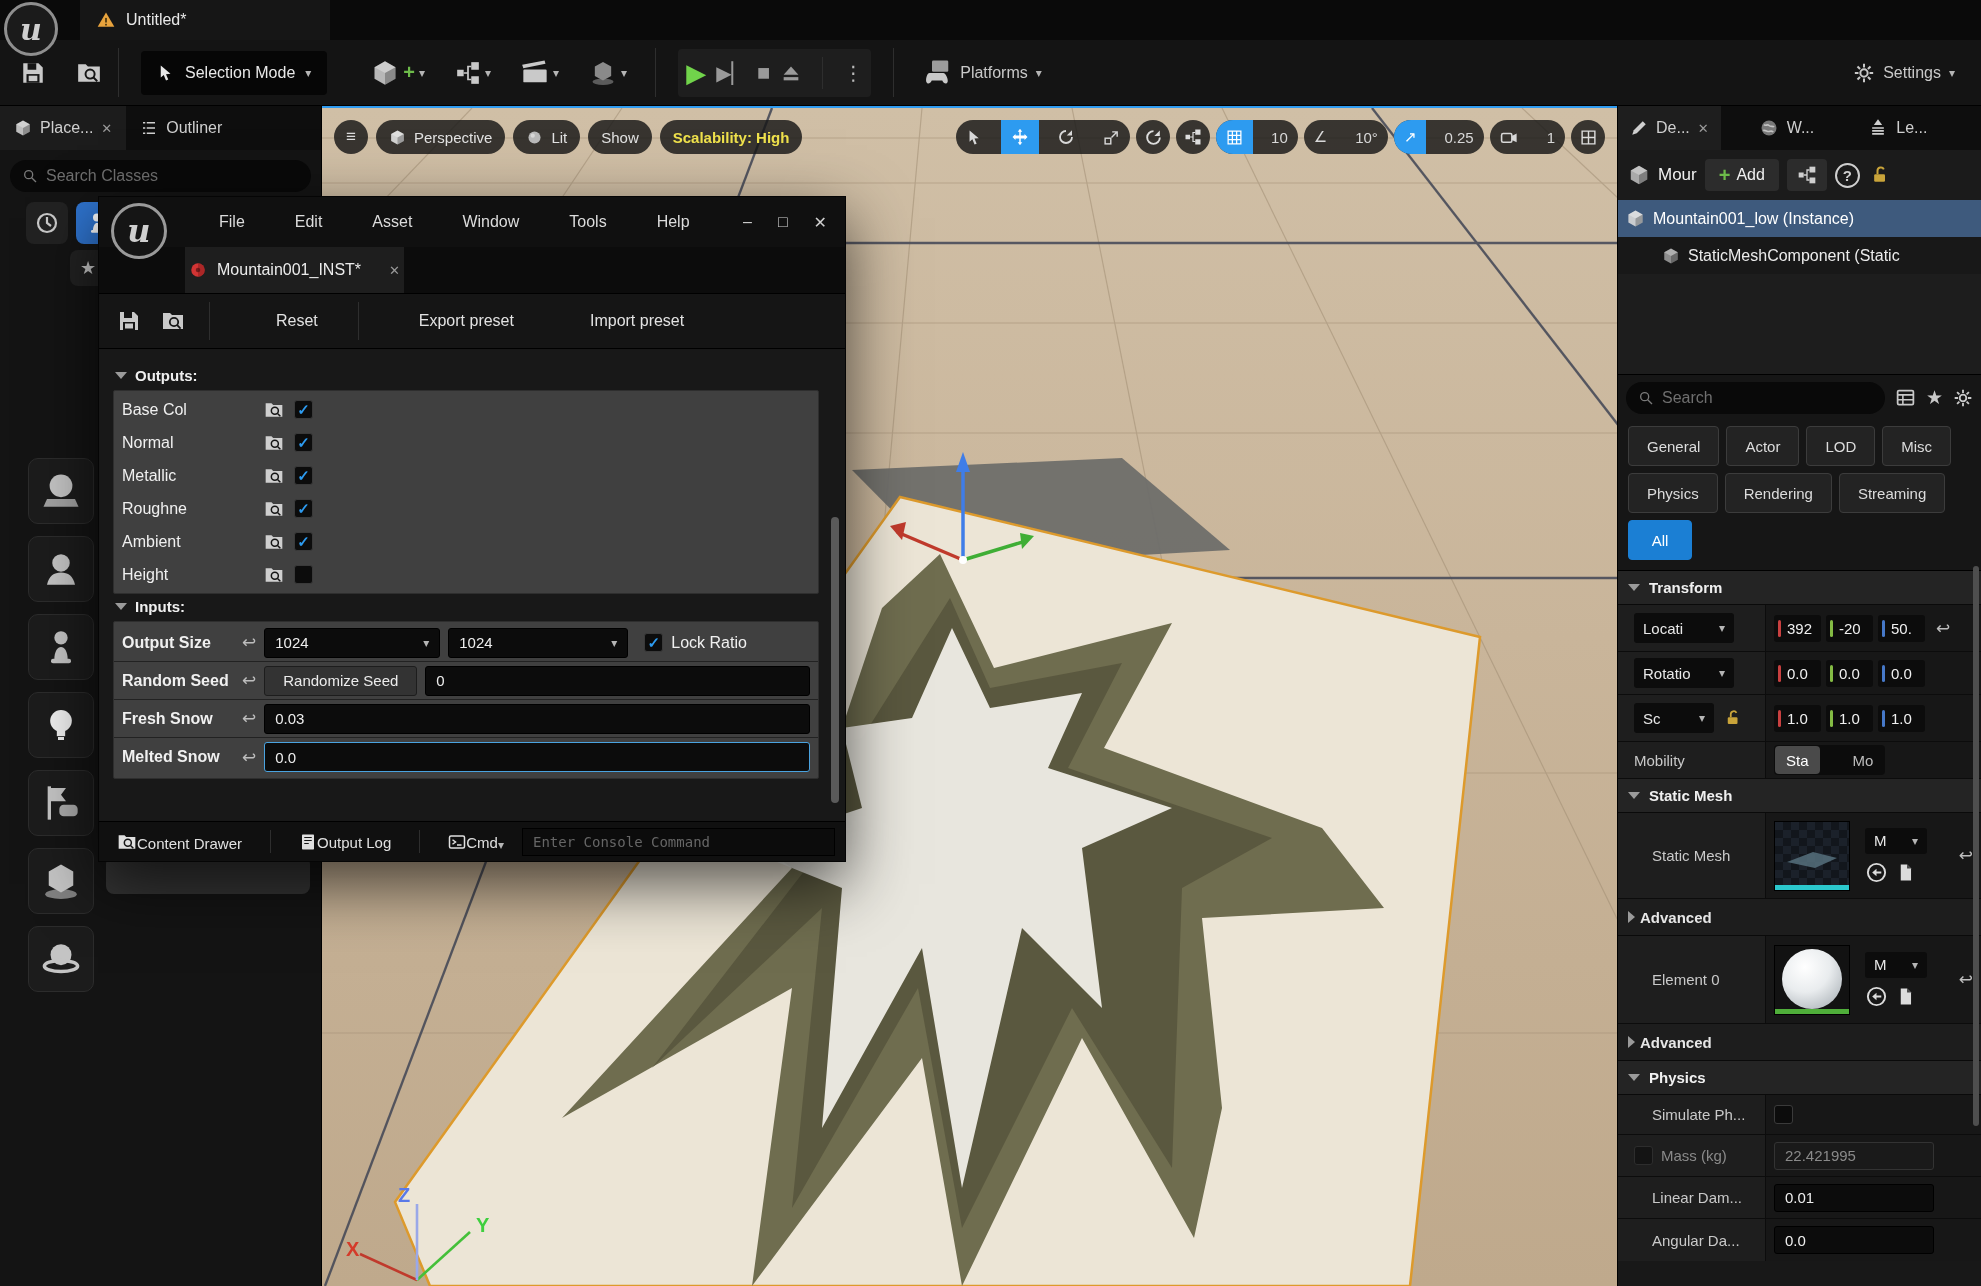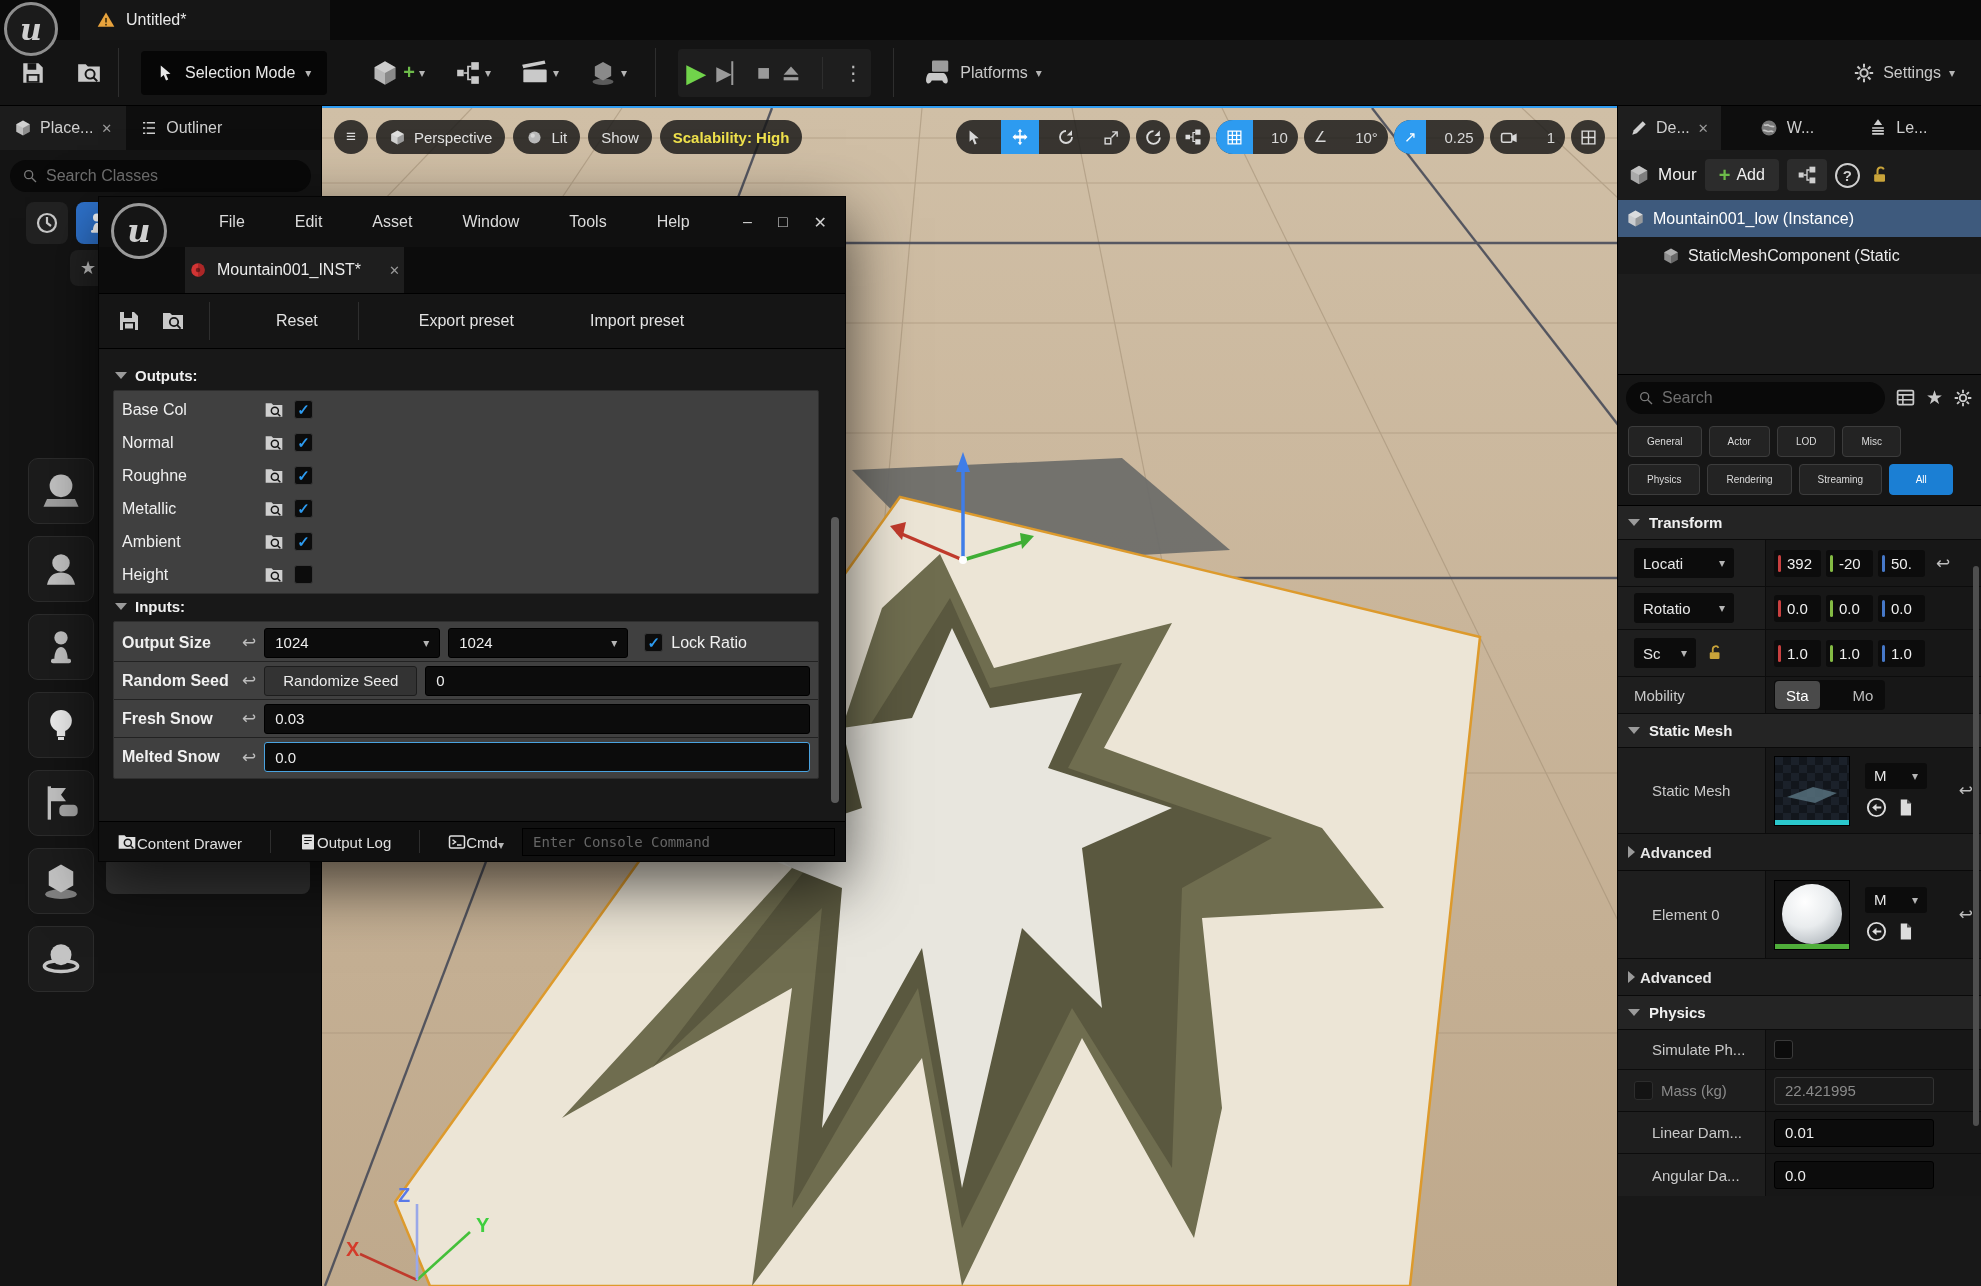--- a/index.html
+++ b/index.html
@@ -109,22 +109,22 @@
 .plus{color:#6dbb4a;font-weight:bold;font-size:20px}
 .sqbtn{background:#2c2c2c;border-radius:4px;width:40px;height:32px;display:flex;align-items:center;
   justify-content:center;color:#cfcfcf;cursor:pointer}
 .qm{width:25px;height:25px;border-radius:50%;border:2px solid #cfcfcf;display:flex;align-items:center;
   justify-content:center;font-weight:bold;font-size:15px;color:#cfcfcf;cursor:pointer}
 .trow{height:37px;display:flex;align-items:center;gap:8px;padding:0 8px;color:#ececec;font-size:16px;cursor:pointer}
 .trow.sel{background:#3e5a7d;color:#fff}
 .trow.child{padding-left:44px}
 .rsearch{height:46px;display:flex;align-items:center;gap:10px;padding:0 8px;background:#161616;border-top:1px solid #000}
 .filters{padding:6px 10px 10px;display:flex;flex-wrap:wrap;gap:7px;background:#161616;border-bottom:1px solid #000}
-.fbtn{background:#232323;border:1px solid #3c3c3c;border-radius:4px;height:31px;display:flex;align-items:center;
-  justify-content:center;padding:0 18px;color:#dcdcdc;font-size:10px;cursor:pointer}
+.fbtn{background:#232323;border:1px solid #3c3c3c;border-radius:4px;height:40px;display:flex;align-items:center;
+  justify-content:center;padding:0 18px;color:#dcdcdc;font-size:15px;cursor:pointer}
 .fbtn.on{background:#1b7fd4;border-color:#1b7fd4;color:#fff;min-width:64px}
 .sechead2{height:34px;background:#242424;display:flex;align-items:center;gap:9px;padding:0 10px;
   font-weight:bold;color:#f0f0f0;border-bottom:1px solid #0a0a0a;cursor:pointer}
 .prow{display:flex;align-items:center;border-bottom:1px solid #0c0c0c;background:#171717}
 .plabel{width:148px;flex:none;align-self:stretch;display:flex;align-items:center;gap:8px;
   padding-left:34px;color:#c9c9c9;background:#1e1e1e;border-right:1px solid #0c0c0c;overflow:hidden;white-space:nowrap}
 .pval{flex:1;display:flex;align-items:center;gap:5px;padding:0 8px}
 .dcombo{background:#0c0c0c;border-radius:3px;height:30px;display:flex;align-items:center;
   justify-content:space-between;gap:8px;padding:0 9px;color:#e8e8e8;cursor:pointer}
 .axf{display:flex;align-items:center;background:#0c0c0c;border-radius:3px;height:27px;
@@ -676,28 +676,28 @@
           <div class="cb on"></div>
         </div>
         <div class="orow">
           <span class="olabel">Normal</span>
           <svg class="ic" width="20" height="20" style="color:#cfcfcf">
               <use href="#i-folderq" width="20" height="20"></use>
             </svg>
           <div class="cb on"></div>
         </div>
         <div class="orow">
-          <span class="olabel">Roughne</span>
+          <span class="olabel">Metallic</span>
           <svg class="ic" width="20" height="20" style="color:#cfcfcf">
               <use href="#i-folderq" width="20" height="20"></use>
             </svg>
           <div class="cb on"></div>
         </div>
         <div class="orow">
-          <span class="olabel">Metallic</span>
+          <span class="olabel">Roughne</span>
           <svg class="ic" width="20" height="20" style="color:#cfcfcf">
               <use href="#i-folderq" width="20" height="20"></use>
             </svg>
           <div class="cb on"></div>
         </div>
         <div class="orow">
           <span class="olabel">Ambient</span>
           <svg class="ic" width="20" height="20" style="color:#cfcfcf">
               <use href="#i-folderq" width="20" height="20"></use>
             </svg>
@@ -904,21 +904,21 @@
         <div class="axf y">
             <span>0.0</span>
           </div>
         <div class="axf z">
             <span>0.0</span>
           </div>
       </div>
     </div>
     <div class="prow" style="height:47px">
       <div class="plabel" style="padding-left:16px;gap:10px">
-        <div class="dcombo" style="width:62px">
+        <div class="dcombo" style="width:80px">
           <span>Sc</span>
           <span class="chev">▾</span>
         </div>
         <svg class="ic" width="18" height="18" style="color:#c9a43a">
             <use href="#i-lockopen" width="18" height="18"></use>
           </svg>
       </div>
       <div class="pval">
         <div class="axf x">
             <span>1.0</span>

